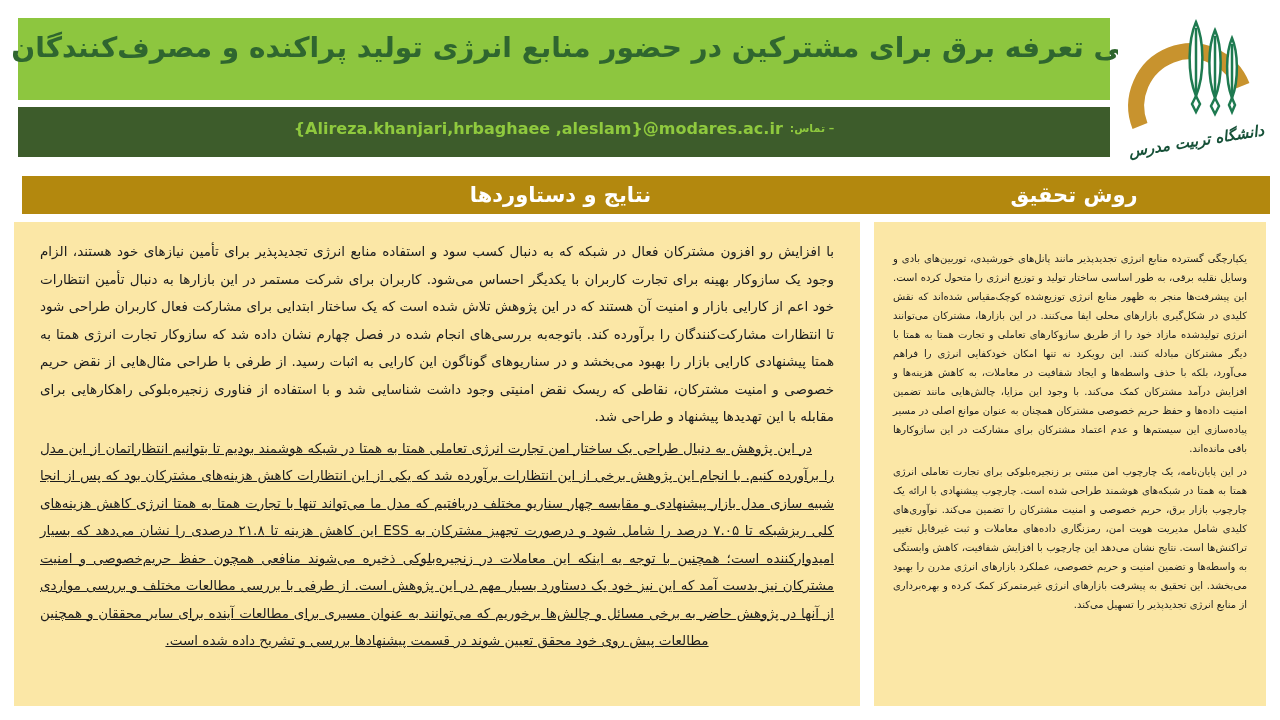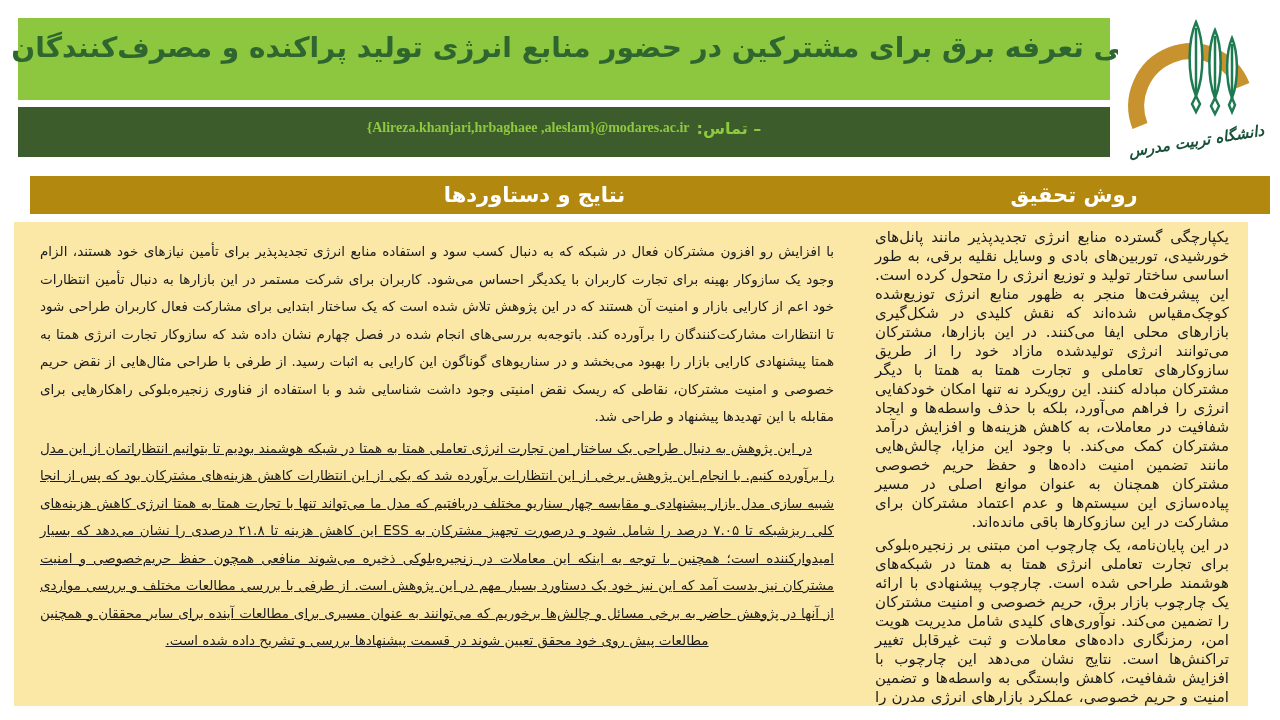--- a/index.html
+++ b/index.html
@@ -26,54 +26,54 @@
 
   
   .authors-bar {
     position: absolute; left: 18px; top: 107px; width: 1092px; height: 50px;
     background: var(--bar_bg);
     direction: rtl;
     display: flex; justify-content: center; align-items: center; gap: 7px;
     color: var(--bar_text); font-weight: bold; font-size: 15px;
     box-sizing: border-box; padding-bottom: 8px;
   }
-  .contact-label { font-size: 16px; font-weight: bold; }
-  .contact-email { direction: ltr; unicode-bidi: embed; font-size: 14px; font-family: Liberation Serif, serif; }
+  .contact-label { font-size: 11px; font-weight: bold; }
+  .contact-email { direction: ltr; unicode-bidi: embed; font-size: 16px; }
 
   
   .logo-box {
     position: absolute; left: 1118px; top: 4px; width: 158px; height: 168px;
     background: #ffffff;
   }
   .logo-box svg { width: 100%; height: 100%; display: block; }
 
   
   .col-header {
     position: absolute; top: 176px; height: 38px;
     background: var(--gold);
     display: flex; align-items: center; justify-content: center;
     color: var(--gold_text); font-size: 21px; font-weight: bold; direction: rtl;
   }
-  .col-header.results { left: 30px;  width: 1009px; }
+  .col-header.results { left: 22px;  width: 1009px; padding-left: 34px; }
   .col-header.method  { left: 878px; width: 392px; }
 
   
   .col-body {
     position: absolute; top: 222px; height: 484px;
     background: var(--wheat);
     direction: rtl; color: var(--ink);
     text-align: justify; box-sizing: border-box; overflow: hidden;
   }
   .col-body.results {
     left: 14px; width: 846px;
     padding: 12px 22px; font-size: 13.5px; line-height: 27.5px;
   }
   .col-body.method {
-    left: 856px; width: 392px;
-    padding: 2px 15px; font-size: 15px; line-height: 19px;
+    left: 874px; width: 392px;
+    padding: 23px 15px; font-size: 10px; line-height: 19px;
   }
   .col-body p { margin: 4px; }
   .col-body p.indent { text-indent: 22px; text-decoration: underline; }
   .col-body p.center-last { text-align-last: center; }
 </style>
 </head>
 <body>
 
 <div class="slide">
 

